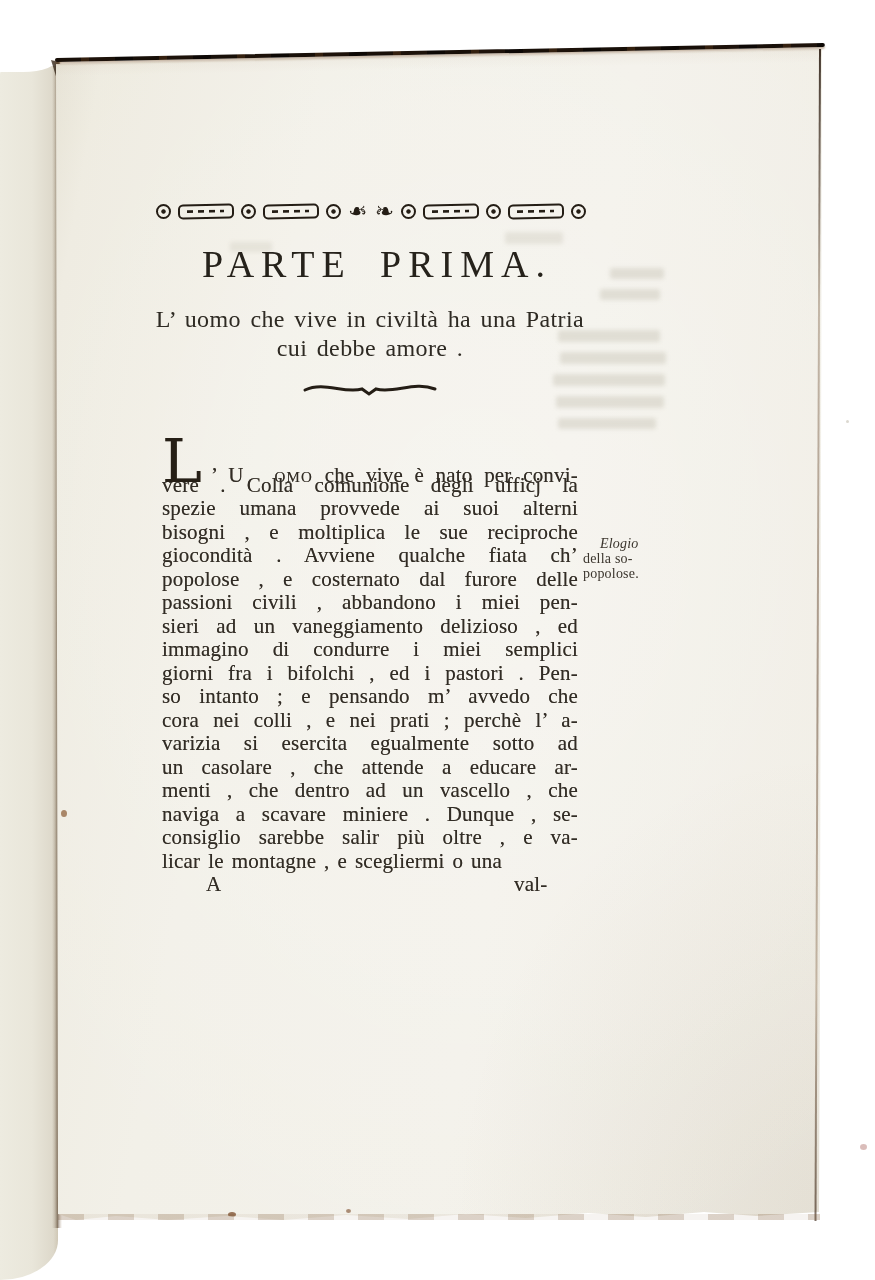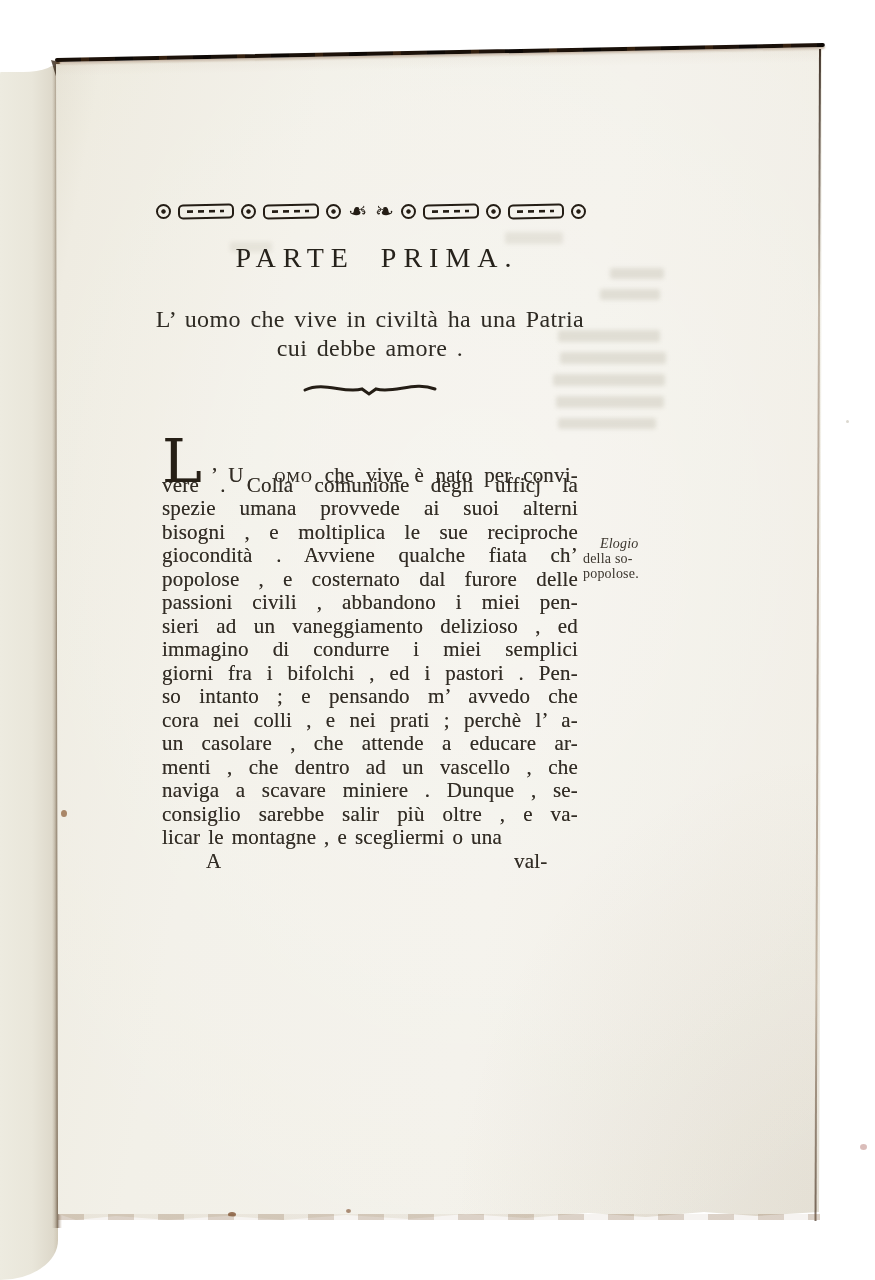--- a/index.html
+++ b/index.html
@@ -53,21 +53,21 @@
         background:radial-gradient(circle at 50% 50%,#241d15 0 1.8px,transparent 2.6px);}
   .baton{width:52px;height:11px;border:2.4px solid #241d15;border-radius:5px;flex:none;
         background-image:repeating-linear-gradient(90deg,#241d15 0 6px,transparent 6px 11px);
         background-size:72% 2.6px;background-position:center;background-repeat:no-repeat;
         transform:rotate(-1deg);}
   .sprig{font-family:"DejaVu Sans",sans-serif;font-size:23px;line-height:11px;flex:none;}
   .sprig.left{transform:scaleX(-1) rotate(3deg);}
   .sprig.right{transform:rotate(3deg);}
 
   .title{position:absolute;left:106px;top:196px;width:430px;text-align:center;
-         font-size:28px;letter-spacing:7px;word-spacing:12px;color:#26221b;white-space:nowrap;}
+         font-size:38px;letter-spacing:7px;word-spacing:12px;color:#26221b;white-space:nowrap;}
   .subtitle{position:absolute;left:96px;top:259px;width:436px;text-align:center;
          font-size:24px;line-height:29px;letter-spacing:.4px;word-spacing:3px;color:#2e2a23;}
   .divider{position:absolute;left:106px;top:334px;width:416px;text-align:center;}
 
   .bodytext{position:absolute;left:106px;top:404px;width:416px;font-size:21px;
          line-height:23.5px;letter-spacing:.2px;color:#312c25;
          text-shadow:0 0 .4px rgba(45,35,22,.55);}
   .bl{text-align:justify;text-align-last:justify;height:23.5px;overflow:visible;}
   .bl.lastline{text-align:center;text-align-last:left;word-spacing:2.5px;}
   .dropcap{font-family:"DejaVu Serif","Liberation Serif",serif;font-size:60px;
@@ -142,20 +142,21 @@
       <div class="bl">spezie umana provvede ai suoi alterni</div>
       <div class="bl">bisogni , e moltiplica le sue reciproche</div>
       <div class="bl">giocondità . Avviene qualche fiata ch’</div>
       <div class="bl">popolose , e costernato dal furore delle</div>
       <div class="bl">passioni civili , abbandono i miei pen-</div>
       <div class="bl">sieri ad un vaneggiamento delizioso , ed</div>
       <div class="bl">immagino di condurre i miei semplici</div>
       <div class="bl">giorni fra i bifolchi , ed i pastori . Pen-</div>
       <div class="bl">so intanto ; e pensando m’ avvedo che</div>
       <div class="bl">cora nei colli , e nei prati ; perchè l’ a-</div>
+      <div class="bl">varizia si esercita egualmente sotto ad</div>
       <div class="bl">un casolare , che attende a educare ar-</div>
       <div class="bl">menti , che dentro ad un vascello , che</div>
       <div class="bl">naviga a scavare miniere . Dunque , se-</div>
       <div class="bl">consiglio sarebbe salir più oltre , e va-</div>
       <div class="bl lastline">licar le montagne , e scegliermi o una</div>
       <div class="sigrow">
         <span class="signature">A</span>
         <span class="catchword">val-</span>
       </div>
     </div>

